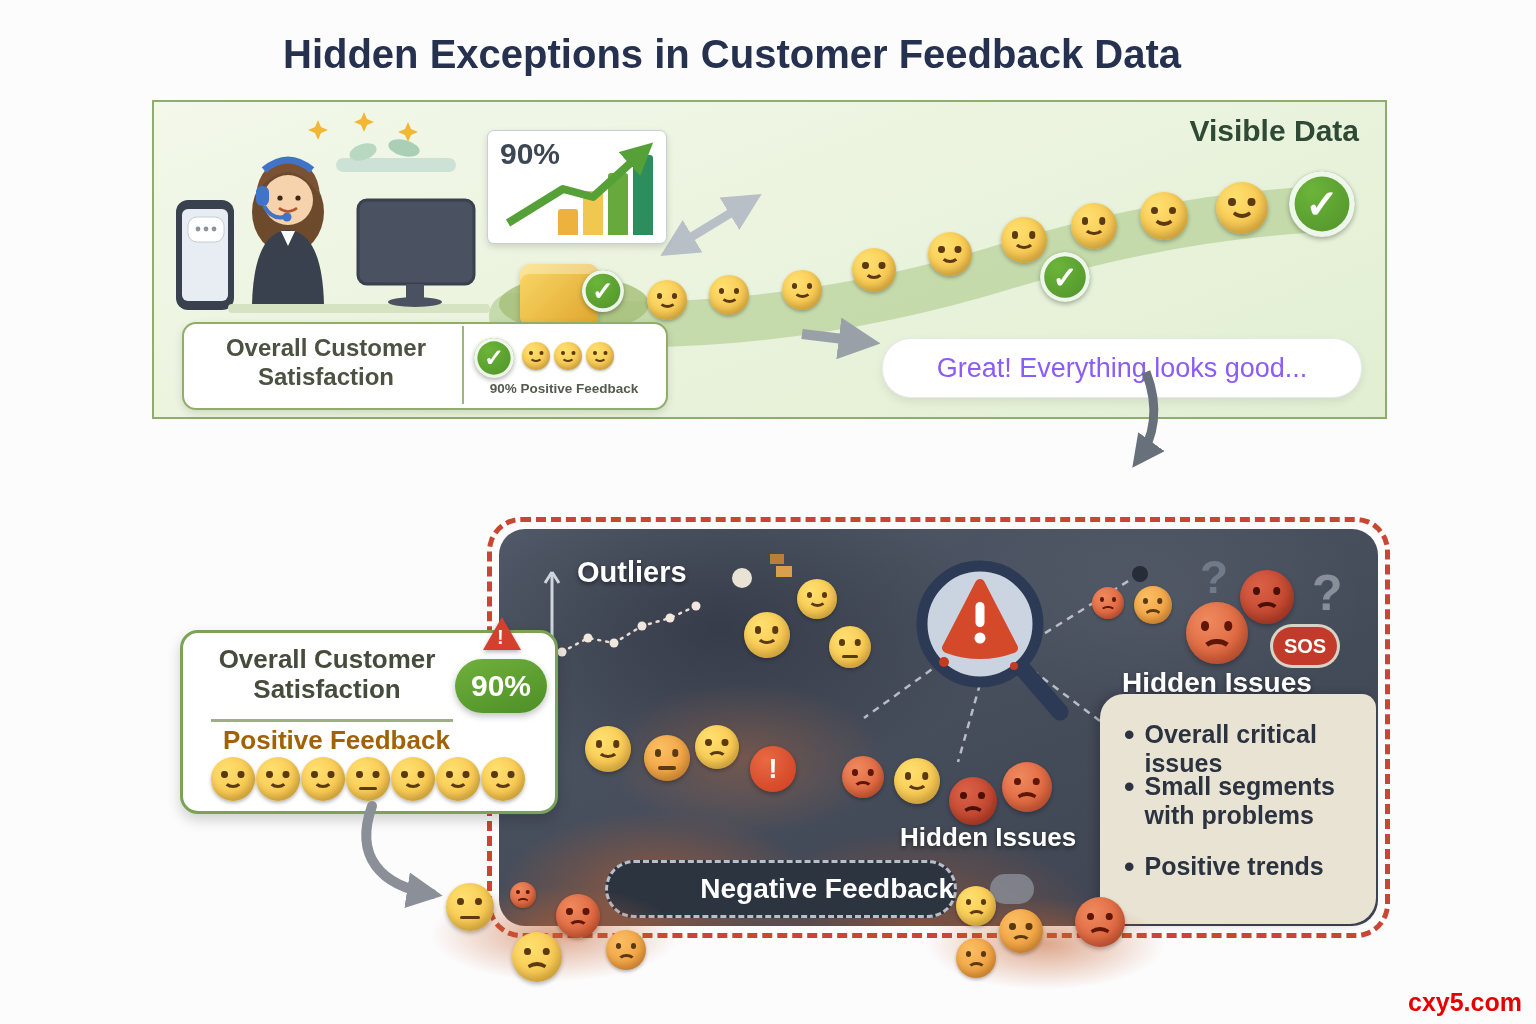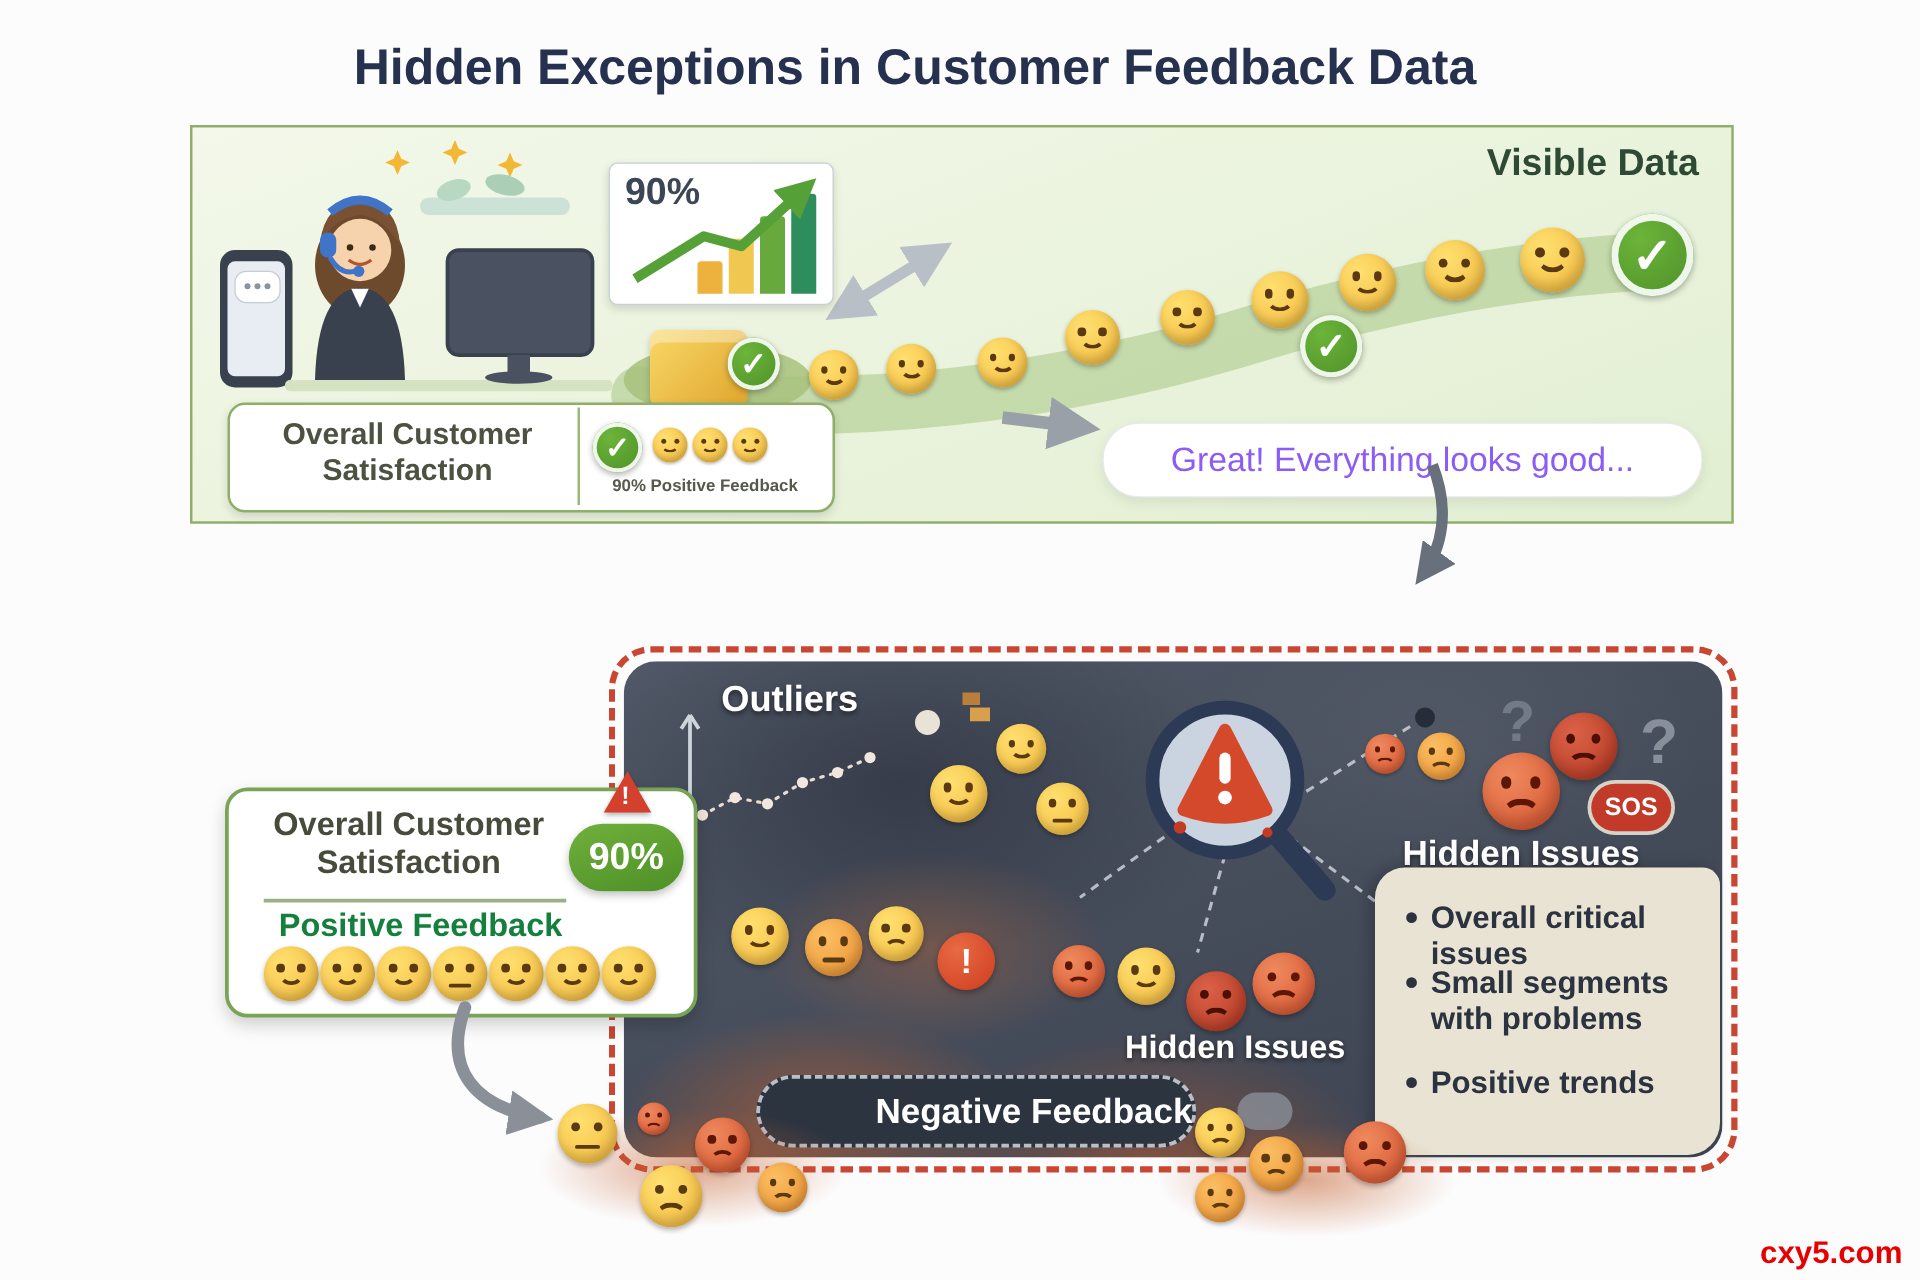--- a/index.html
+++ b/index.html
@@ -88,21 +88,21 @@
 
   
   #sat-card{position:absolute;left:180px;top:630px;width:372px;height:178px;background:#fff;z-index:4;
         border:3px solid #79a356;border-radius:18px;box-shadow:0 6px 14px rgba(0,0,0,.18);}
   #sat-card-title{position:absolute;left:10px;top:12px;width:268px;text-align:center;
         font-size:26px;font-weight:bold;color:#474b3c;line-height:1.15;}
   #sat-badge{position:absolute;left:272px;top:26px;width:92px;height:54px;border-radius:27px;
         background:linear-gradient(160deg,#6fb03c,#4e8f27);color:#fff;font-size:30px;font-weight:bold;
         display:flex;align-items:center;justify-content:center;box-shadow:0 3px 7px rgba(0,0,0,.25);}
   #sat-card-divider{position:absolute;left:28px;top:86px;width:242px;height:3px;background:#9caf87;}
-  #sat-card-sub{position:absolute;left:40px;top:92px;font-size:26px;font-weight:bold;color:#15803d;}
+  #sat-card-sub{position:absolute;left:40px;top:92px;font-size:26px;font-weight:bold;color:#a16207;}
   .warn-tri{position:absolute;width:0;height:0;border-left:19px solid transparent;border-right:19px solid transparent;
         border-bottom:33px solid #d3402e;filter:drop-shadow(0 2px 2px rgba(0,0,0,.3));}
   .warn-tri span{position:absolute;left:-5px;top:9px;color:#fff;font-weight:bold;font-size:20px;}
 
   #title{position:absolute;left:283px;top:32px;font-size:40px;font-weight:bold;color:#25314f;z-index:2;}
   #watermark{position:absolute;left:1408px;top:988px;font-size:25px;font-weight:bold;color:#e60000;z-index:9;}
   svg{display:block;}
 </style>
 </head>
 <body>
@@ -266,21 +266,21 @@
     <svg class="abs" style="left:400px;top:10px;z-index:3;" width="190" height="200">
       <circle cx="88" cy="92" r="58" fill="rgba(214,224,236,.92)" stroke="#2c3a55" stroke-width="11"></circle>
       <line x1="130" y1="136" x2="168" y2="180" stroke="#2c3a55" stroke-width="17" stroke-linecap="round"></line>
       <path d="M88 52 L121 116 Q88 128 55 116 Z" fill="#d5492b" stroke="#d5492b" stroke-width="10" stroke-linejoin="round"></path>
       <rect x="83.5" y="70" width="9" height="25" rx="4.5" fill="#fff"></rect>
       <circle cx="88" cy="106" r="5.5" fill="#fff"></circle>
       <circle cx="52" cy="130" r="5" fill="#c23b22"></circle>
       <circle cx="122" cy="134" r="4" fill="#c23b22"></circle>
     </svg>
 
-    <div class="dark-label" style="left:85px;top:22px;font-size:29px;z-index:3;">Outliers</div>
+    <div class="dark-label" style="left:85px;top:34px;font-size:29px;z-index:3;">Outliers</div>
     <div class="dark-label" style="left:630px;top:145px;font-size:28px;z-index:3;">Hidden Issues</div>
     <div class="dark-label" style="left:408px;top:300px;font-size:26px;z-index:3;">Hidden Issues</div>
 
     <div class="face f-yellow m-happy" style="left:305px;top:57px;font-size:10px;z-index:3;"></div>
     <div class="face f-yellow m-happy" style="left:252px;top:90px;font-size:11.5px;z-index:3;"></div>
     <div class="face f-yellow m-neutral" style="left:337px;top:104px;font-size:10.5px;z-index:3;"></div>
 
     <div class="face f-red m-sad" style="left:600px;top:65px;font-size:8px;z-index:3;"></div>
     <div class="face f-orange m-sad" style="left:642px;top:64px;font-size:9.5px;z-index:3;"></div>
     <div class="face f-red m-sad" style="left:694px;top:80px;font-size:15.5px;z-index:3;"></div>

